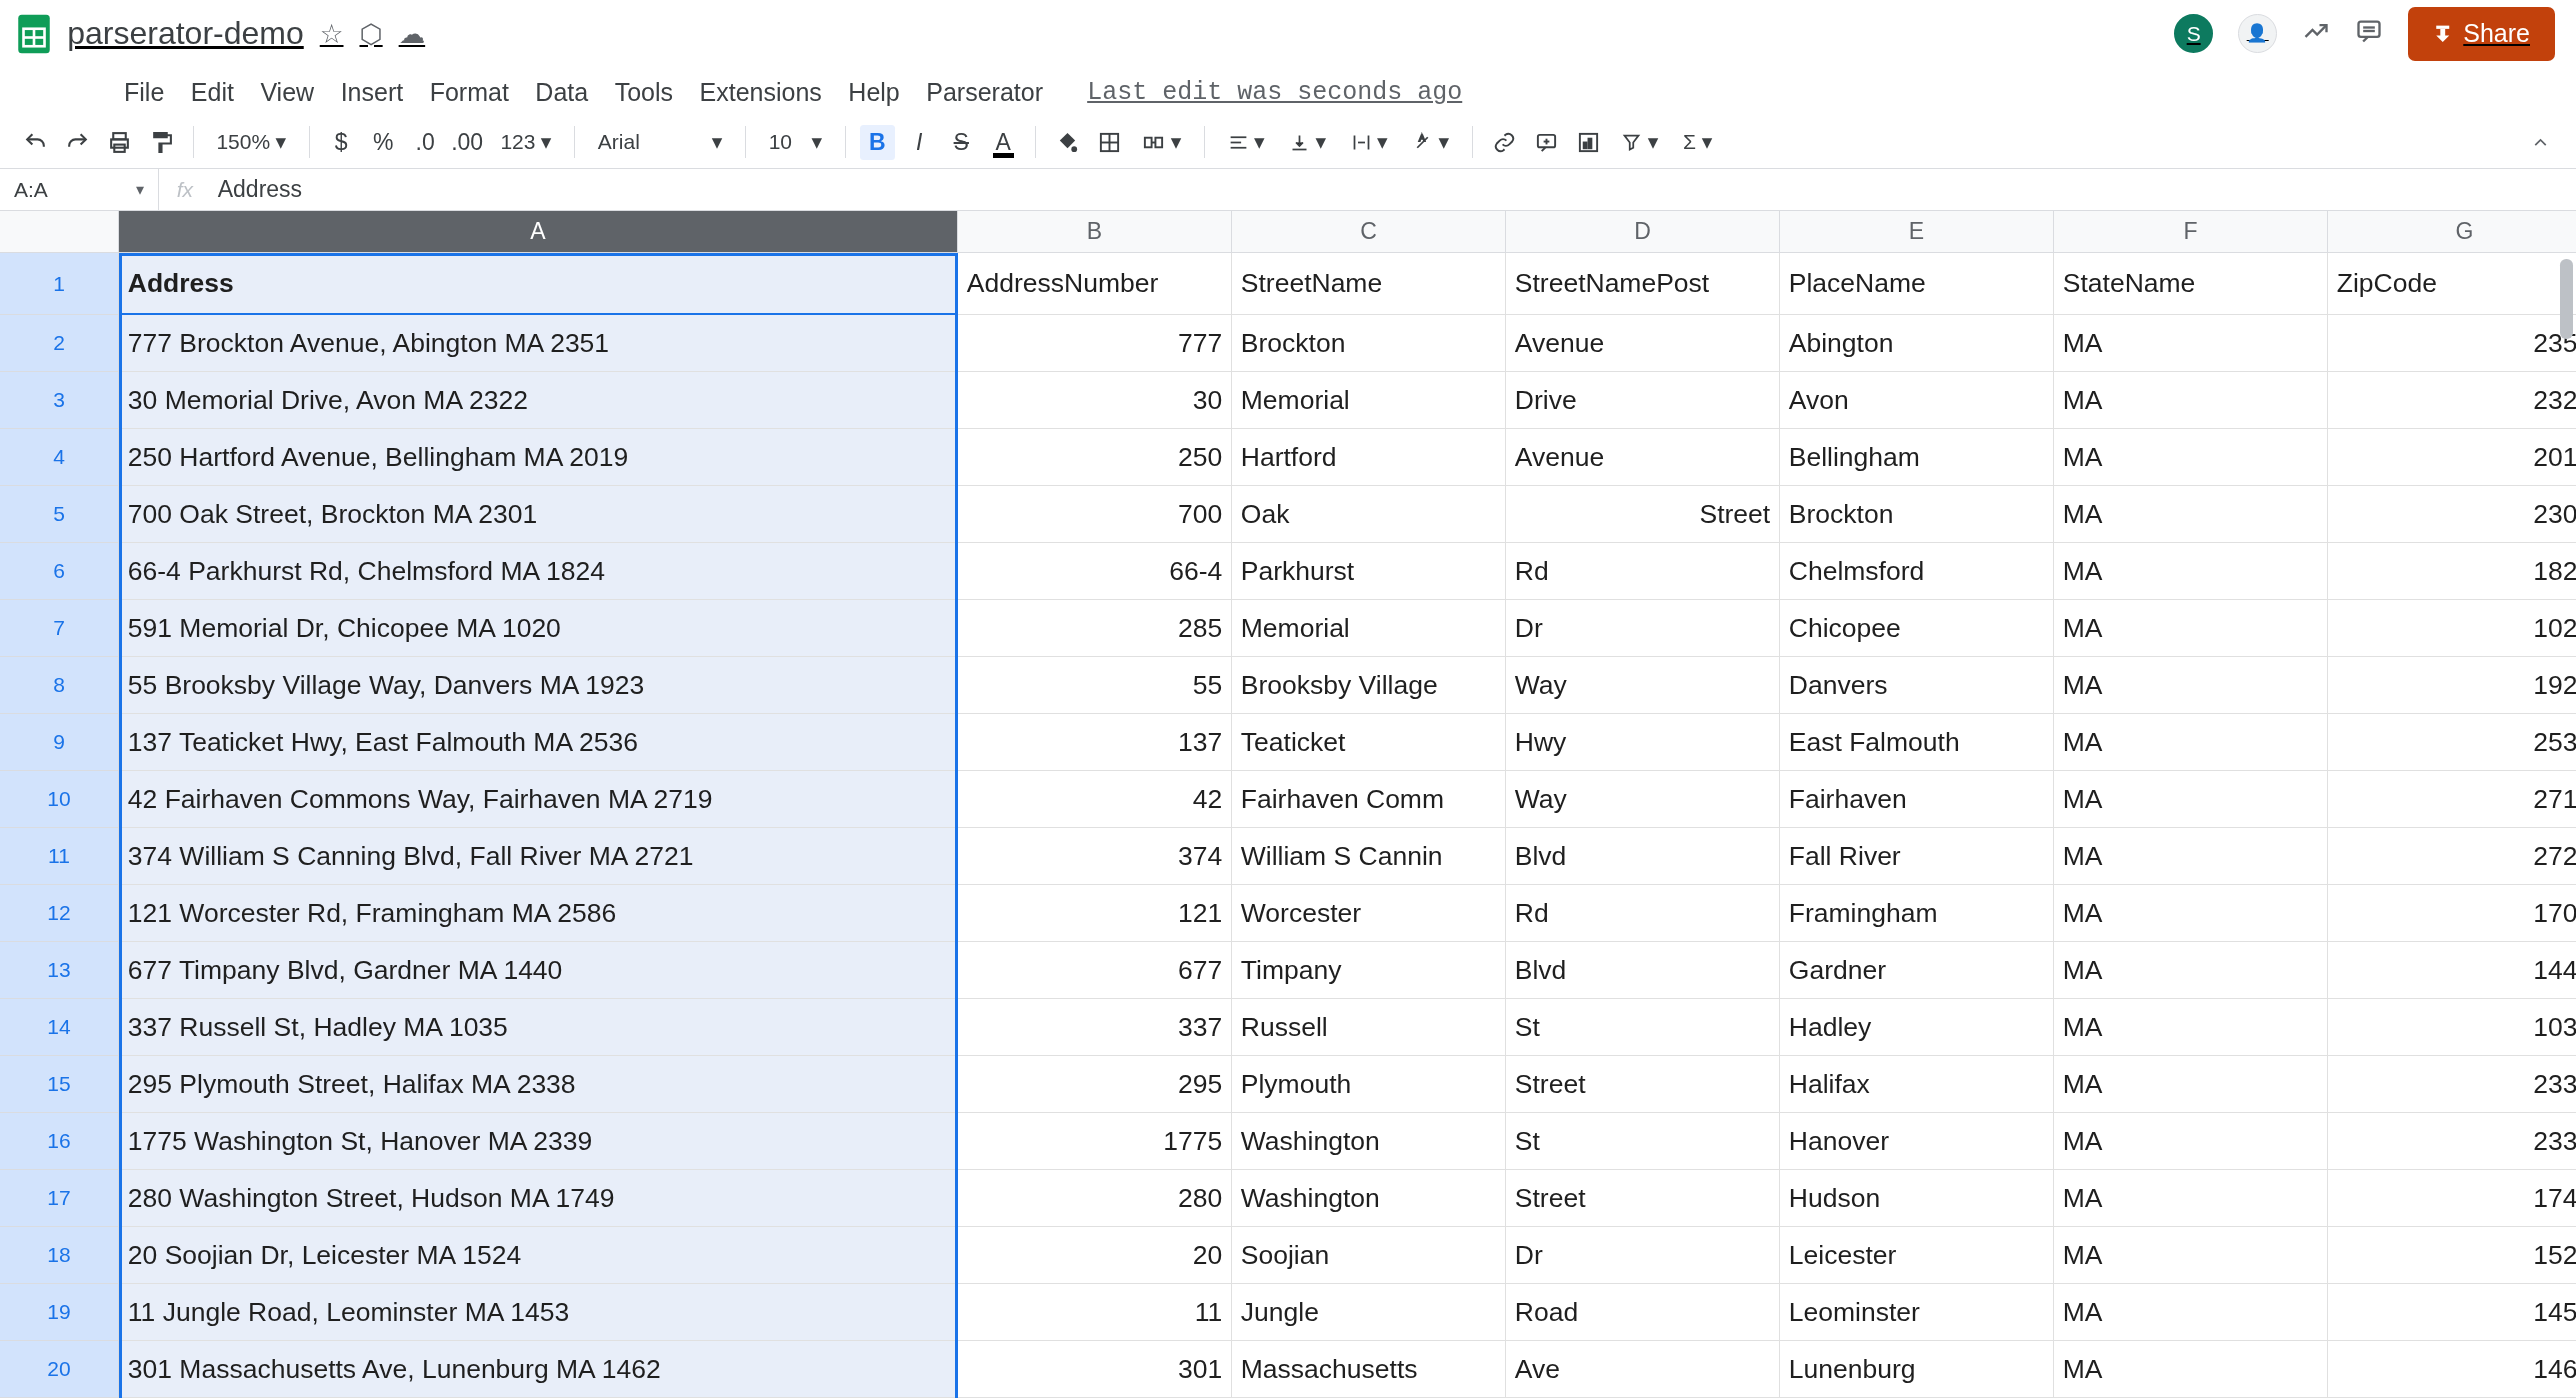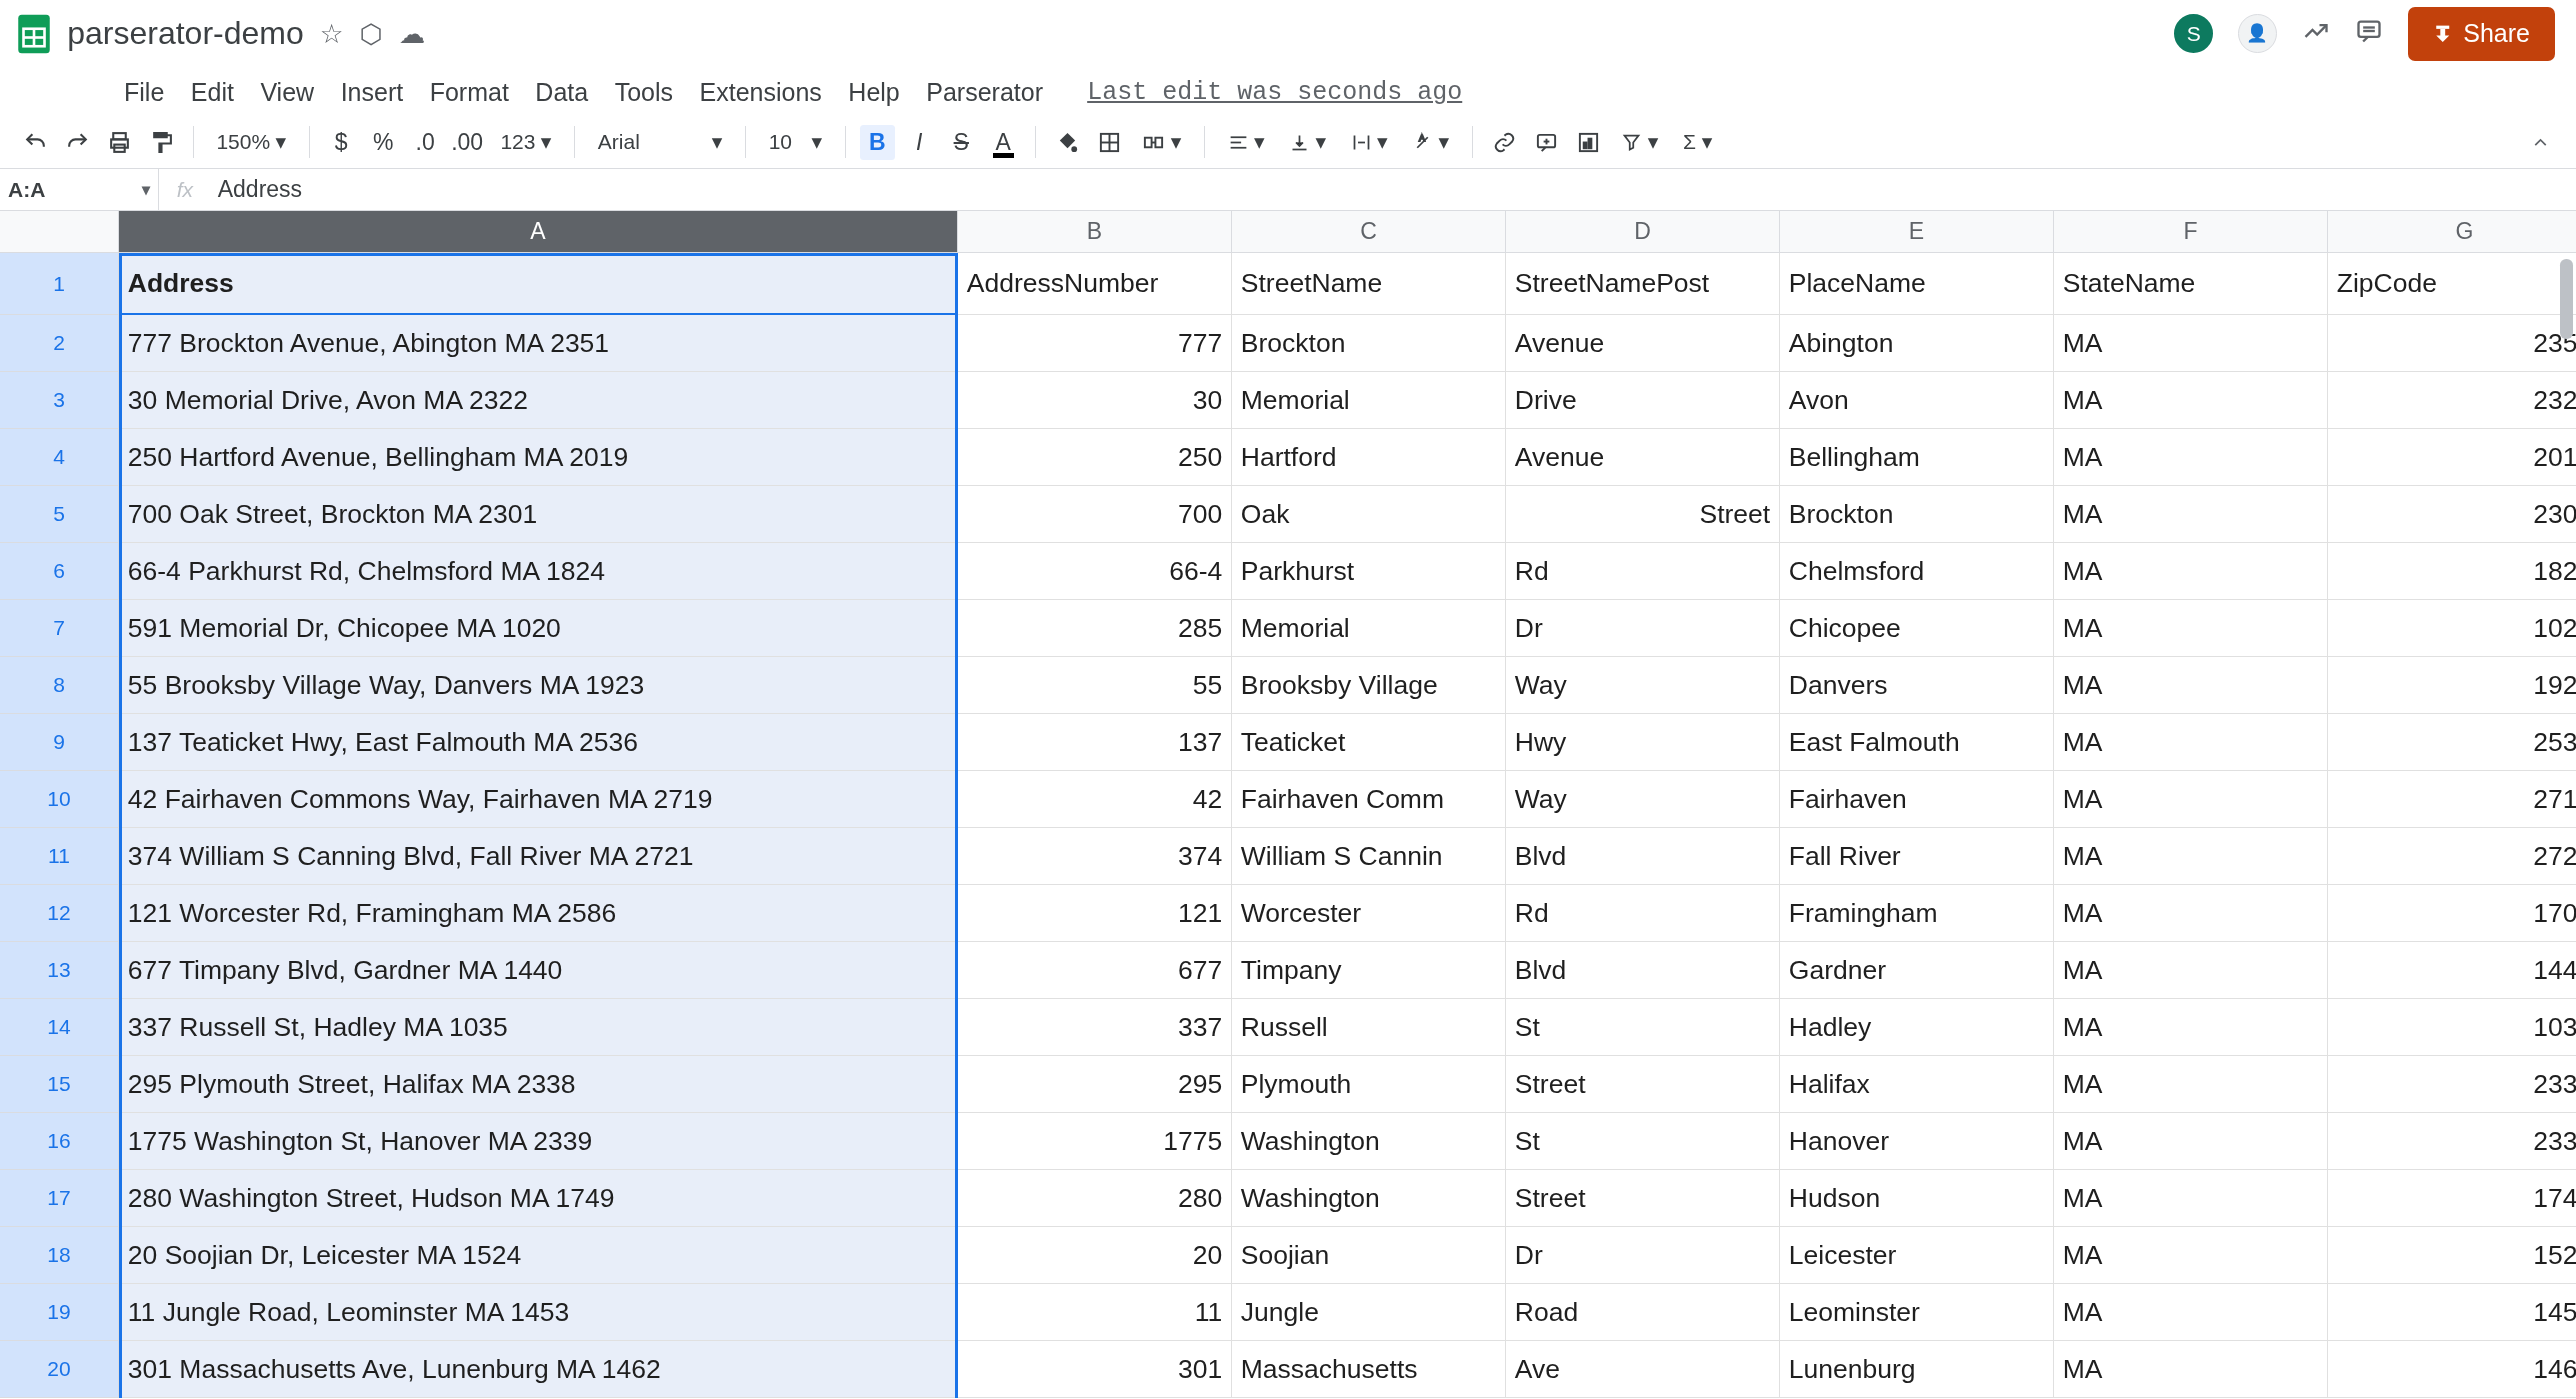--- a/index.html
+++ b/index.html
@@ -1,19 +1,19 @@
 <!DOCTYPE html>
 <html style="font-size:14px"><head>
 <meta charset="utf-8">
 <style>
 * { box-sizing: border-box; margin: 0; padding: 0; }
 body { font-family: Arial, sans-serif; background: #fff; overflow: hidden; font-size: 23px; }
 
 
-.header { display: flex; align-items: center; padding: 10.6px 21px 0 10.6px; height: 57px; }
+.header { display: flex; align-items: center; padding: 10.6px 21px 0 10.6px; height: 57px; text-decoration: underline; }
 .logo { width: 46px; height: 46px; margin-right: 10.6px; display: flex; align-items: center; justify-content: center; }
 .logo svg { width: 42px; height: 42px; }
 .title-area { flex: 1; display: flex; flex-direction: column; }
 .title-row { display: flex; align-items: center; gap: 16px; }
 .doc-title { font-size: 32px; color: #3c4043; font-weight: 400; }
 .title-icons { display: flex; gap: 16px; color: #5f6368; }
 .title-icons span { cursor: pointer; font-size: 26.5px; }
 .header-right { display: flex; align-items: center; gap: 25px; }
 .avatar { width: 39px; height: 39px; border-radius: 50%; background: #0d7a5f; color: #fff; display: flex; align-items: center; justify-content: center; font-size: 21px; font-weight: 500; border: 2.7px solid #0d7a5f; }
 .avatar2 { width: 39px; height: 39px; border-radius: 50%; background: #f1f3f4; color: #5f6368; display: flex; align-items: center; justify-content: center; font-size: 17.7px; border: 0.9px solid #dadce0; }
@@ -30,21 +30,21 @@
 .tb-btn { width: 35px; height: 35px; display: flex; align-items: center; justify-content: center; color: #3c4043; cursor: pointer; border-radius: 3.5px; }
 .tb-sep { width: 0.9px; height: 32px; background: #dadce0; margin: 0 7px; }
 .tb-text { font-size: 21px; color: #3c4043; padding: 0 8.8px; cursor: pointer; display: flex; align-items: center; gap: 5.3px; }
 .bold-active { background: #e8f0fe; color: #1a73e8; border-radius: 3.5px; font-weight: bold; }
 .font-color-btn { position: relative; }
 .font-color-underline { position: absolute; bottom: 1.8px; left: 7px; right: 7px; height: 4.4px; background: #000; }
 .chevron-up { margin-left: auto; color: #5f6368; }
 
 
 .formula-bar { display: flex; align-items: center; border-bottom: 0.9px solid #dadce0; height: 42px; }
-.name-box { width: 159px; border-right: 0.9px solid #dadce0; padding: 0 8px; font-size: 21px; color: #3c4043; display: flex; align-items: center; justify-content: space-between; height: 100%; font-weight: bold; }
+.name-box { width: 159px; border-right: 0.9px solid #dadce0; padding: 0 14px; font-size: 21px; color: #3c4043; display: flex; align-items: center; justify-content: space-between; height: 100%; }
 .fx-label { font-style: italic; color: #bdc1c6; padding: 0 17.7px; font-size: 21px; }
 .formula-content { font-size: 23px; color: #3c4043; padding-left: 7px; }
 
 
 .grid-wrap { position: relative; overflow: hidden; }
 .grid { display: grid; grid-template-columns: 119px 839px 274px 274px 274px 274px 274px 274px; }
 .corner { background: #f8f9fa; border-right: 0.9px solid #dadce0; border-bottom: 0.9px solid #dadce0; height: 42px; }
 .col-header { background: #f8f9fa; border-right: 0.9px solid #dadce0; border-bottom: 0.9px solid #dadce0; text-align: center; font-size: 23px; color: #5f6368; height: 42px; display: flex; align-items: center; justify-content: center; }
 .col-header.selected { background: #5f6368; color: #fff; }
 .row-header { background: #f8f9fa; border-right: 0.9px solid #dadce0; border-bottom: 0.9px solid #dadce0; text-align: center; font-size: 21px; color: #5f6368; height: 57px; display: flex; align-items: center; justify-content: center; }

